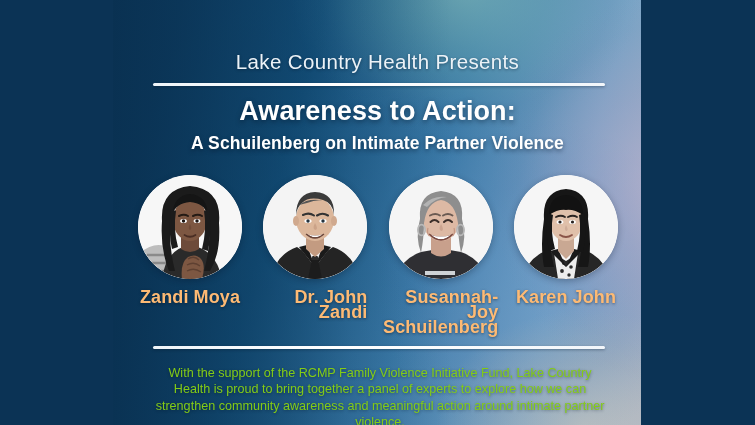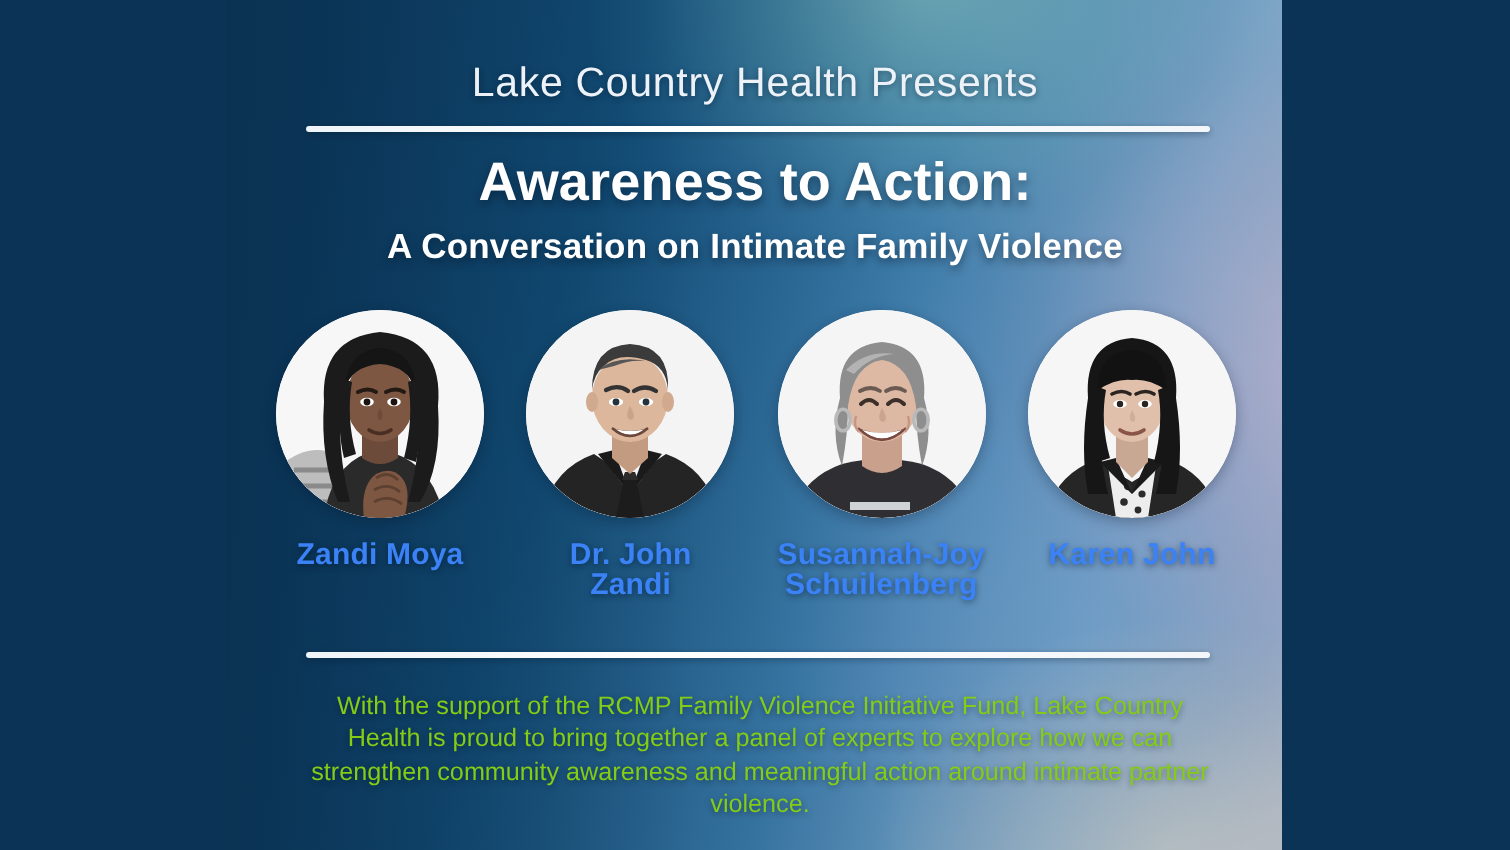--- a/index.html
+++ b/index.html
@@ -62,21 +62,21 @@
   }
   
   .art .g6{
     background:linear-gradient(90deg,
       rgba(8,44,76,0.97) 0%, rgba(9,48,80,0.88) 14%,
       rgba(11,55,88,0.55) 30%, rgba(13,62,96,0.18) 46%,
       rgba(0,0,0,0) 60%);
   }
 
   
-  .content{position:absolute;inset:0;z-index:6;}
+  .content{position:absolute;inset:0;z-index:6;margin-top:20px;}
 
   .presents{
     position:absolute;left:0;right:0;top:30px;
     text-align:center;color:#ecf2f7;
     font-size:20.5px;font-weight:400;letter-spacing:.35px;
     text-shadow:0 1px 3px rgba(0,20,40,.45);
   }
 
   .rule{
     position:absolute;left:153px;width:452px;height:3px;
@@ -107,22 +107,22 @@
   }
   .speaker{width:104px;display:flex;flex-direction:column;align-items:center;}
   .avatar{
     width:104px;height:104px;border-radius:50%;
     background:#ffffff;overflow:hidden;position:relative;
     box-shadow:0 2px 7px rgba(0,15,35,.3);
     flex:0 0 auto;
   }
   .avatar svg{display:block;width:104px;height:104px;}
   .sp-name{
-    margin-top:11px;text-align:center;color:#3b82f6;
-    font-size:15px;font-weight:700;line-height:15px;letter-spacing:.1px;
+    margin-top:11px;text-align:right;color:#fdba74;
+    font-size:18px;font-weight:700;line-height:15px;letter-spacing:.1px;
     text-shadow:0 1px 3px rgba(0,20,40,.5);
   }
 
   .blurb{
     position:absolute;left:152px;top:345px;width:456px;
     text-align:center;color:#84cc16;
     font-size:12.6px;line-height:16.4px;font-weight:400;
     text-shadow:0 1px 3px rgba(0,20,40,.45);
   }
 </style>
@@ -144,21 +144,21 @@
   <div class="band-right"></div>
 
   <div class="content">
 
     <div class="presents">Lake Country Health Presents</div>
 
     <div class="rule rule-top"></div>
 
     <div class="title">Awareness to Action:</div>
 
-    <div class="subtitle">A Conversation on Intimate Family Violence</div>
+    <div class="subtitle">A Schuilenberg on Intimate Partner Violence</div>
 
     <div class="speakers">
 
       <div class="speaker">
         <div class="avatar">
           <svg viewBox="0 0 104 104" xmlns="http://www.w3.org/2000/svg">
             <defs>
               <clipPath id="c1">
                   <circle cx="52" cy="52" r="52"></circle>
                 </clipPath>

